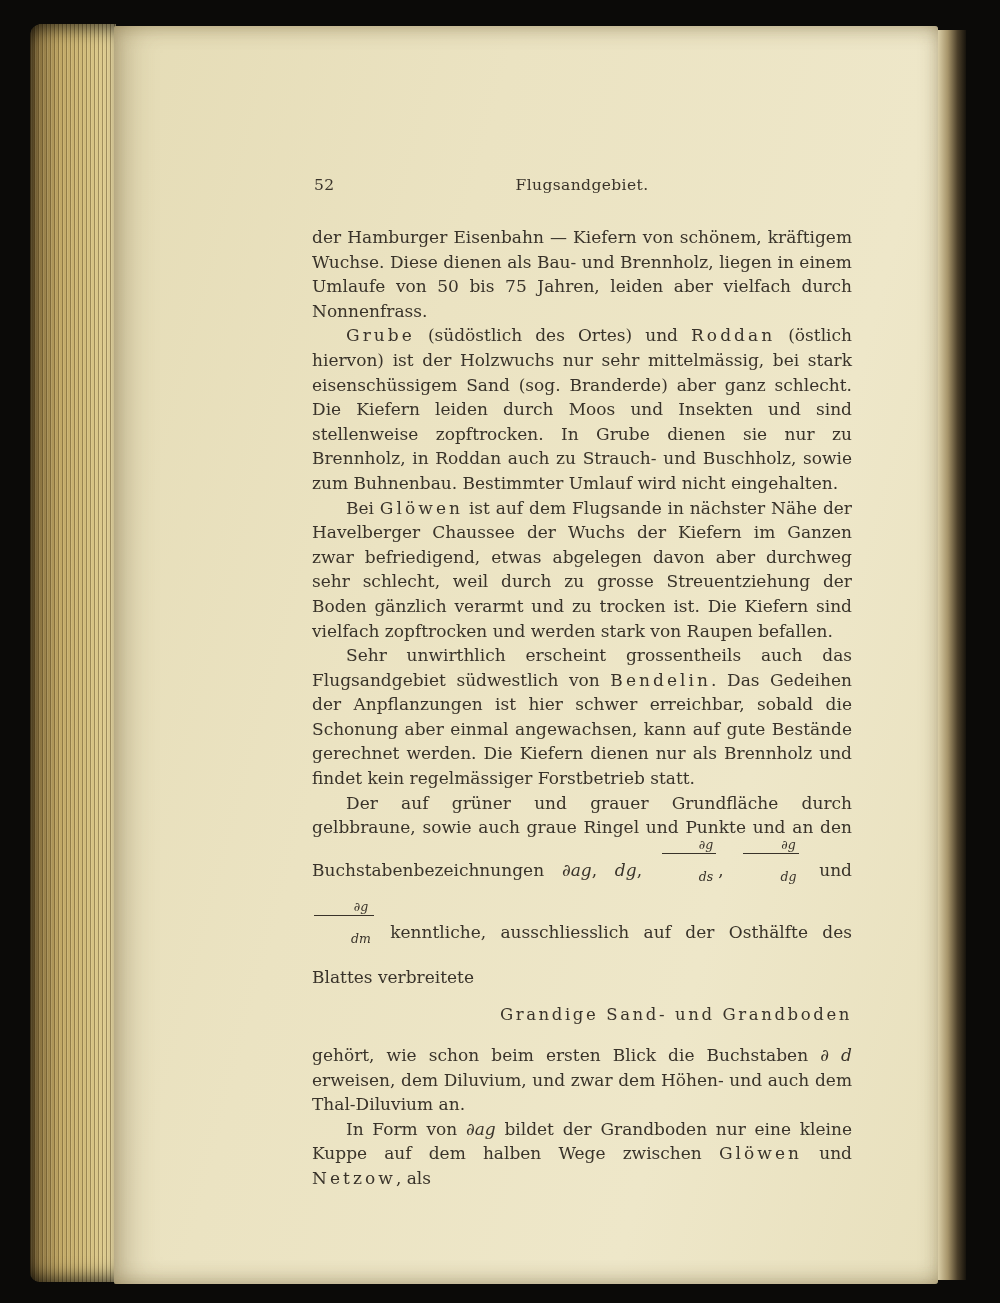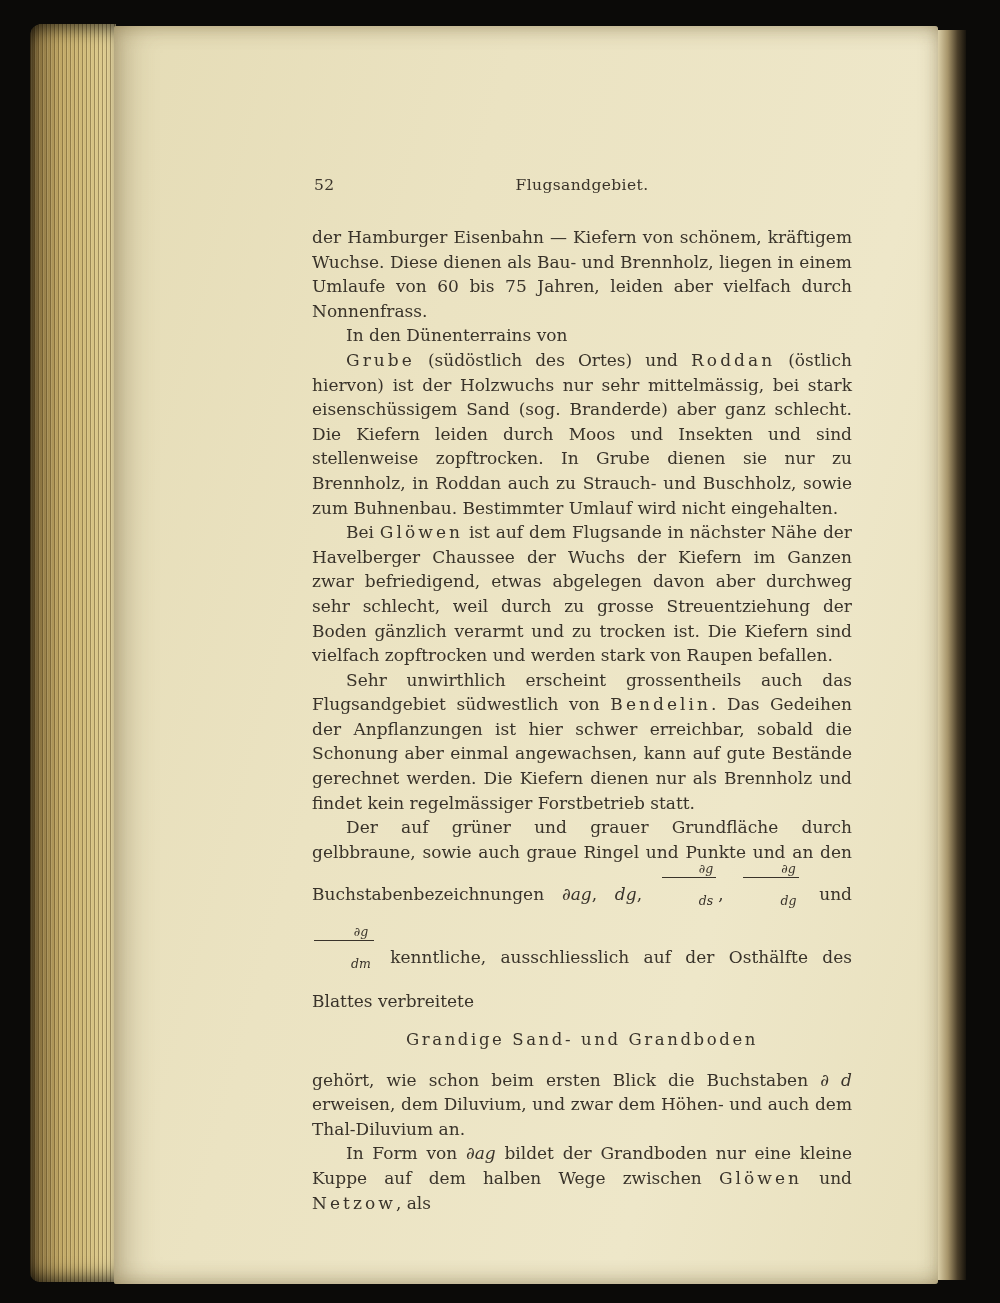--- a/index.html
+++ b/index.html
@@ -65,21 +65,21 @@
   .text-body{
     font-size:17px;
     line-height:24.6px;
     text-align:justify;
   }
   .para{margin:0;}
   .para.indent{text-indent:34px;}
   .spaced{letter-spacing:0.18em;}
   .ital{font-style:italic;}
   .section-heading{
-    text-align:center;
+    text-align:right;
     letter-spacing:2.6px;
     font-size:16.5px;
     margin:14px 0 15px;
     text-indent:0;
   }
   .frac{
     display:inline-block;
     vertical-align:middle;
     text-align:center;
     font-size:12.5px;
@@ -98,22 +98,21 @@
 <div class="book-scan">
   <div class="page-edge-stack"></div>
 
   <div class="book-page">
     <div class="text-column">
       <div class="running-head">
         <span class="page-number">52</span>
         <span>Flugsandgebiet.</span>
       </div>
       <div class="text-body">
-          <p class="para"><span>der Hamburger Eisenbahn — Kiefern von schönem, kräftigem Wuchse. Diese dienen als Bau- und Brennholz, liegen in einem Umlaufe von 60 bis 75 Jahren, leiden aber vielfach durch Nonnenfrass.</span></p>
-          <p class="para indent"><span>In den Dünenterrains von</span></p>
+          <p class="para"><span>der Hamburger Eisenbahn — Kiefern von schönem, kräftigem Wuchse. Diese dienen als Bau- und Brennholz, liegen in einem Umlaufe von 50 bis 75 Jahren, leiden aber vielfach durch Nonnenfrass.</span></p>
           <p class="para indent"><span class="spaced">Grube</span><span> (südöstlich des Ortes) und </span><span class="spaced">Roddan</span><span> (östlich hiervon) ist der Holzwuchs nur sehr mittelmässig, bei stark eisenschüssigem Sand (sog. Branderde) aber ganz schlecht. Die Kiefern leiden durch Moos und Insekten und sind stellenweise zopftrocken. In Grube dienen sie nur zu Brennholz, in Roddan auch zu Strauch- und Buschholz, sowie zum Buhnenbau. Bestimmter Umlauf wird nicht eingehalten.</span></p>
           <p class="para indent"><span>Bei </span><span class="spaced">Glöwen</span><span> ist auf dem Flugsande in nächster Nähe der Havelberger Chaussee der Wuchs der Kiefern im Ganzen zwar befriedigend, etwas abgelegen davon aber durchweg sehr schlecht, weil durch zu grosse Streuentziehung der Boden gänzlich verarmt und zu trocken ist. Die Kiefern sind vielfach zopftrocken und werden stark von Raupen befallen.</span></p>
           <p class="para indent"><span>Sehr unwirthlich erscheint grossentheils auch das Flugsandgebiet südwestlich von </span><span class="spaced">Bendelin</span><span>. Das Gedeihen der Anpflanzungen ist hier schwer erreichbar, sobald die Schonung aber einmal angewachsen, kann auf gute Bestände gerechnet werden. Die Kiefern dienen nur als Brennholz und findet kein regelmässiger Forstbetrieb statt.</span></p>
           <p class="para indent"><span>Der auf grüner und grauer Grundfläche durch gelbbraune, sowie auch graue Ringel und Punkte und an den Buchstabenbezeichnungen </span><span class="ital">∂ag</span><span>, </span><span class="ital">dg</span><span>, </span><span class="frac"><span class="num">∂g</span><span class="den">ds</span></span><span>, </span><span class="frac"><span class="num">∂g</span><span class="den">dg</span></span><span> und </span><span class="frac"><span class="num">∂g</span><span class="den">dm</span></span><span> kenntliche, ausschliesslich auf der Osthälfte des Blattes verbreitete</span></p>
           <div class="section-heading">Grandige Sand- und Grandboden</div>
           <p class="para"><span>gehört, wie schon beim ersten Blick die Buchstaben </span><span class="ital">∂ d</span><span> erweisen, dem Diluvium, und zwar dem Höhen- und auch dem Thal-Diluvium an.</span></p>
           <p class="para indent"><span>In Form von </span><span class="ital">∂ag</span><span> bildet der Grandboden nur eine kleine Kuppe auf dem halben Wege zwischen </span><span class="spaced">Glöwen</span><span> und </span><span class="spaced">Netzow</span><span>, als</span></p>
         </div>
     </div>
   </div>

